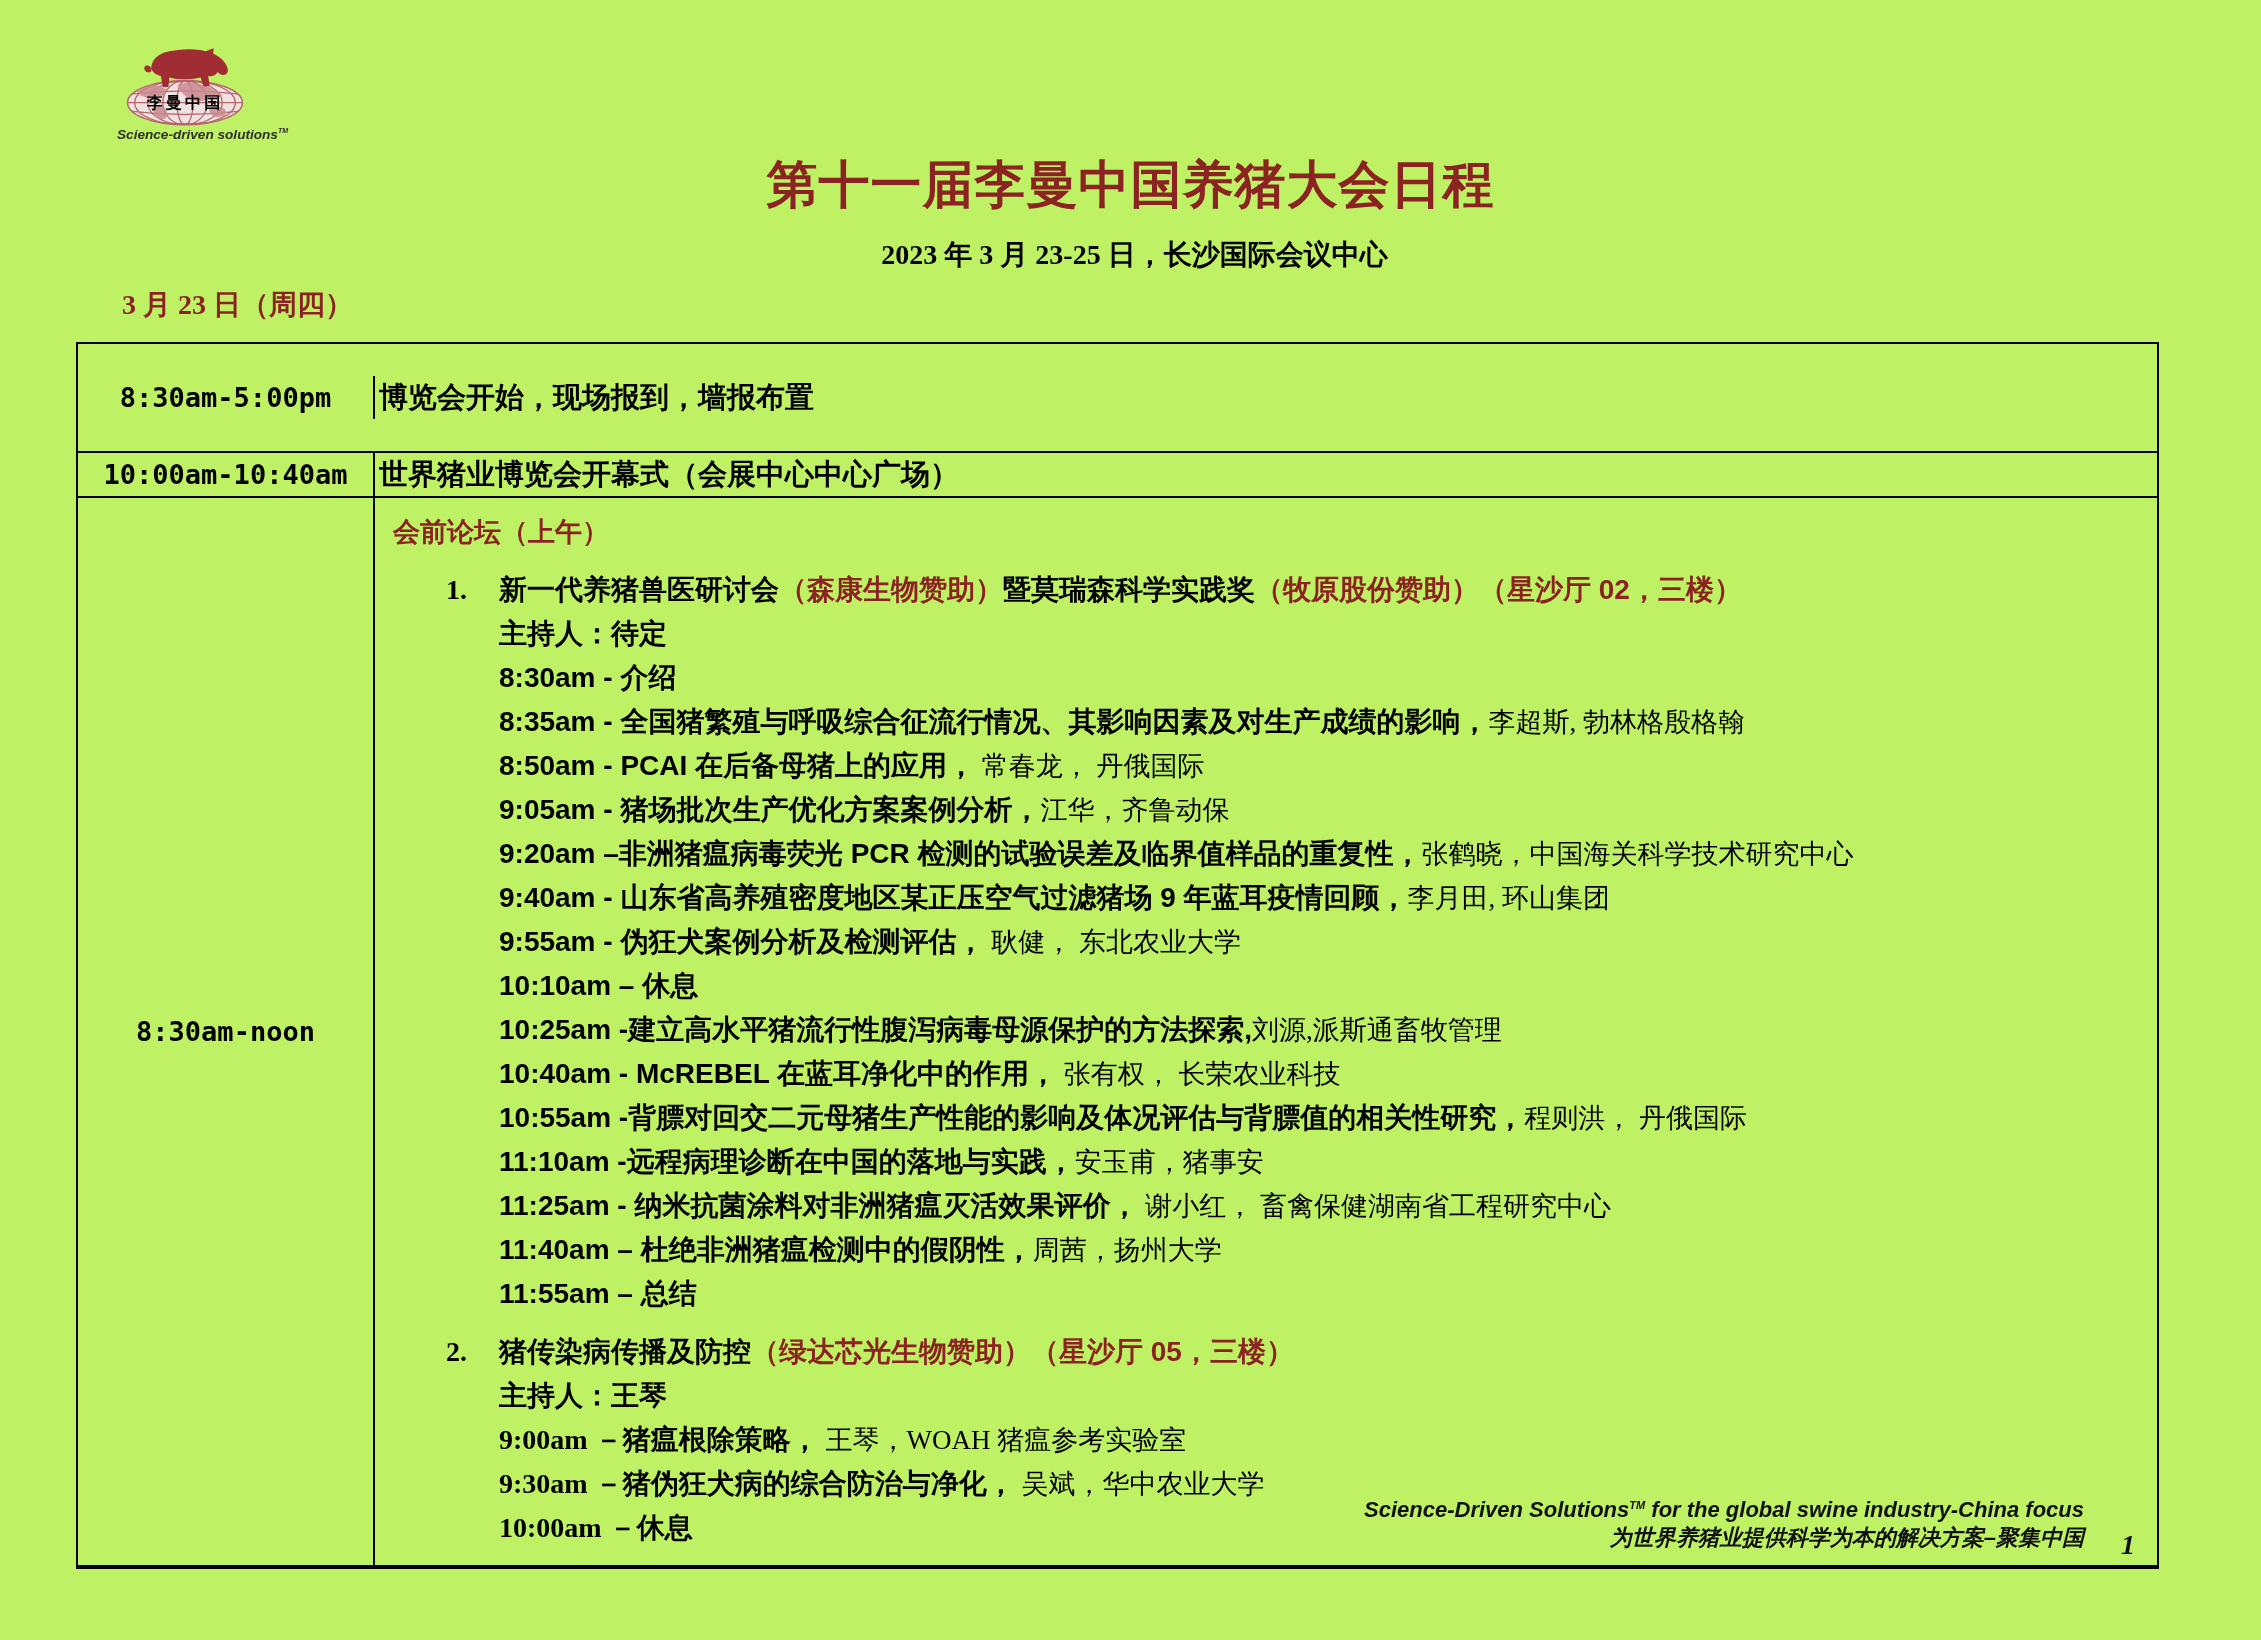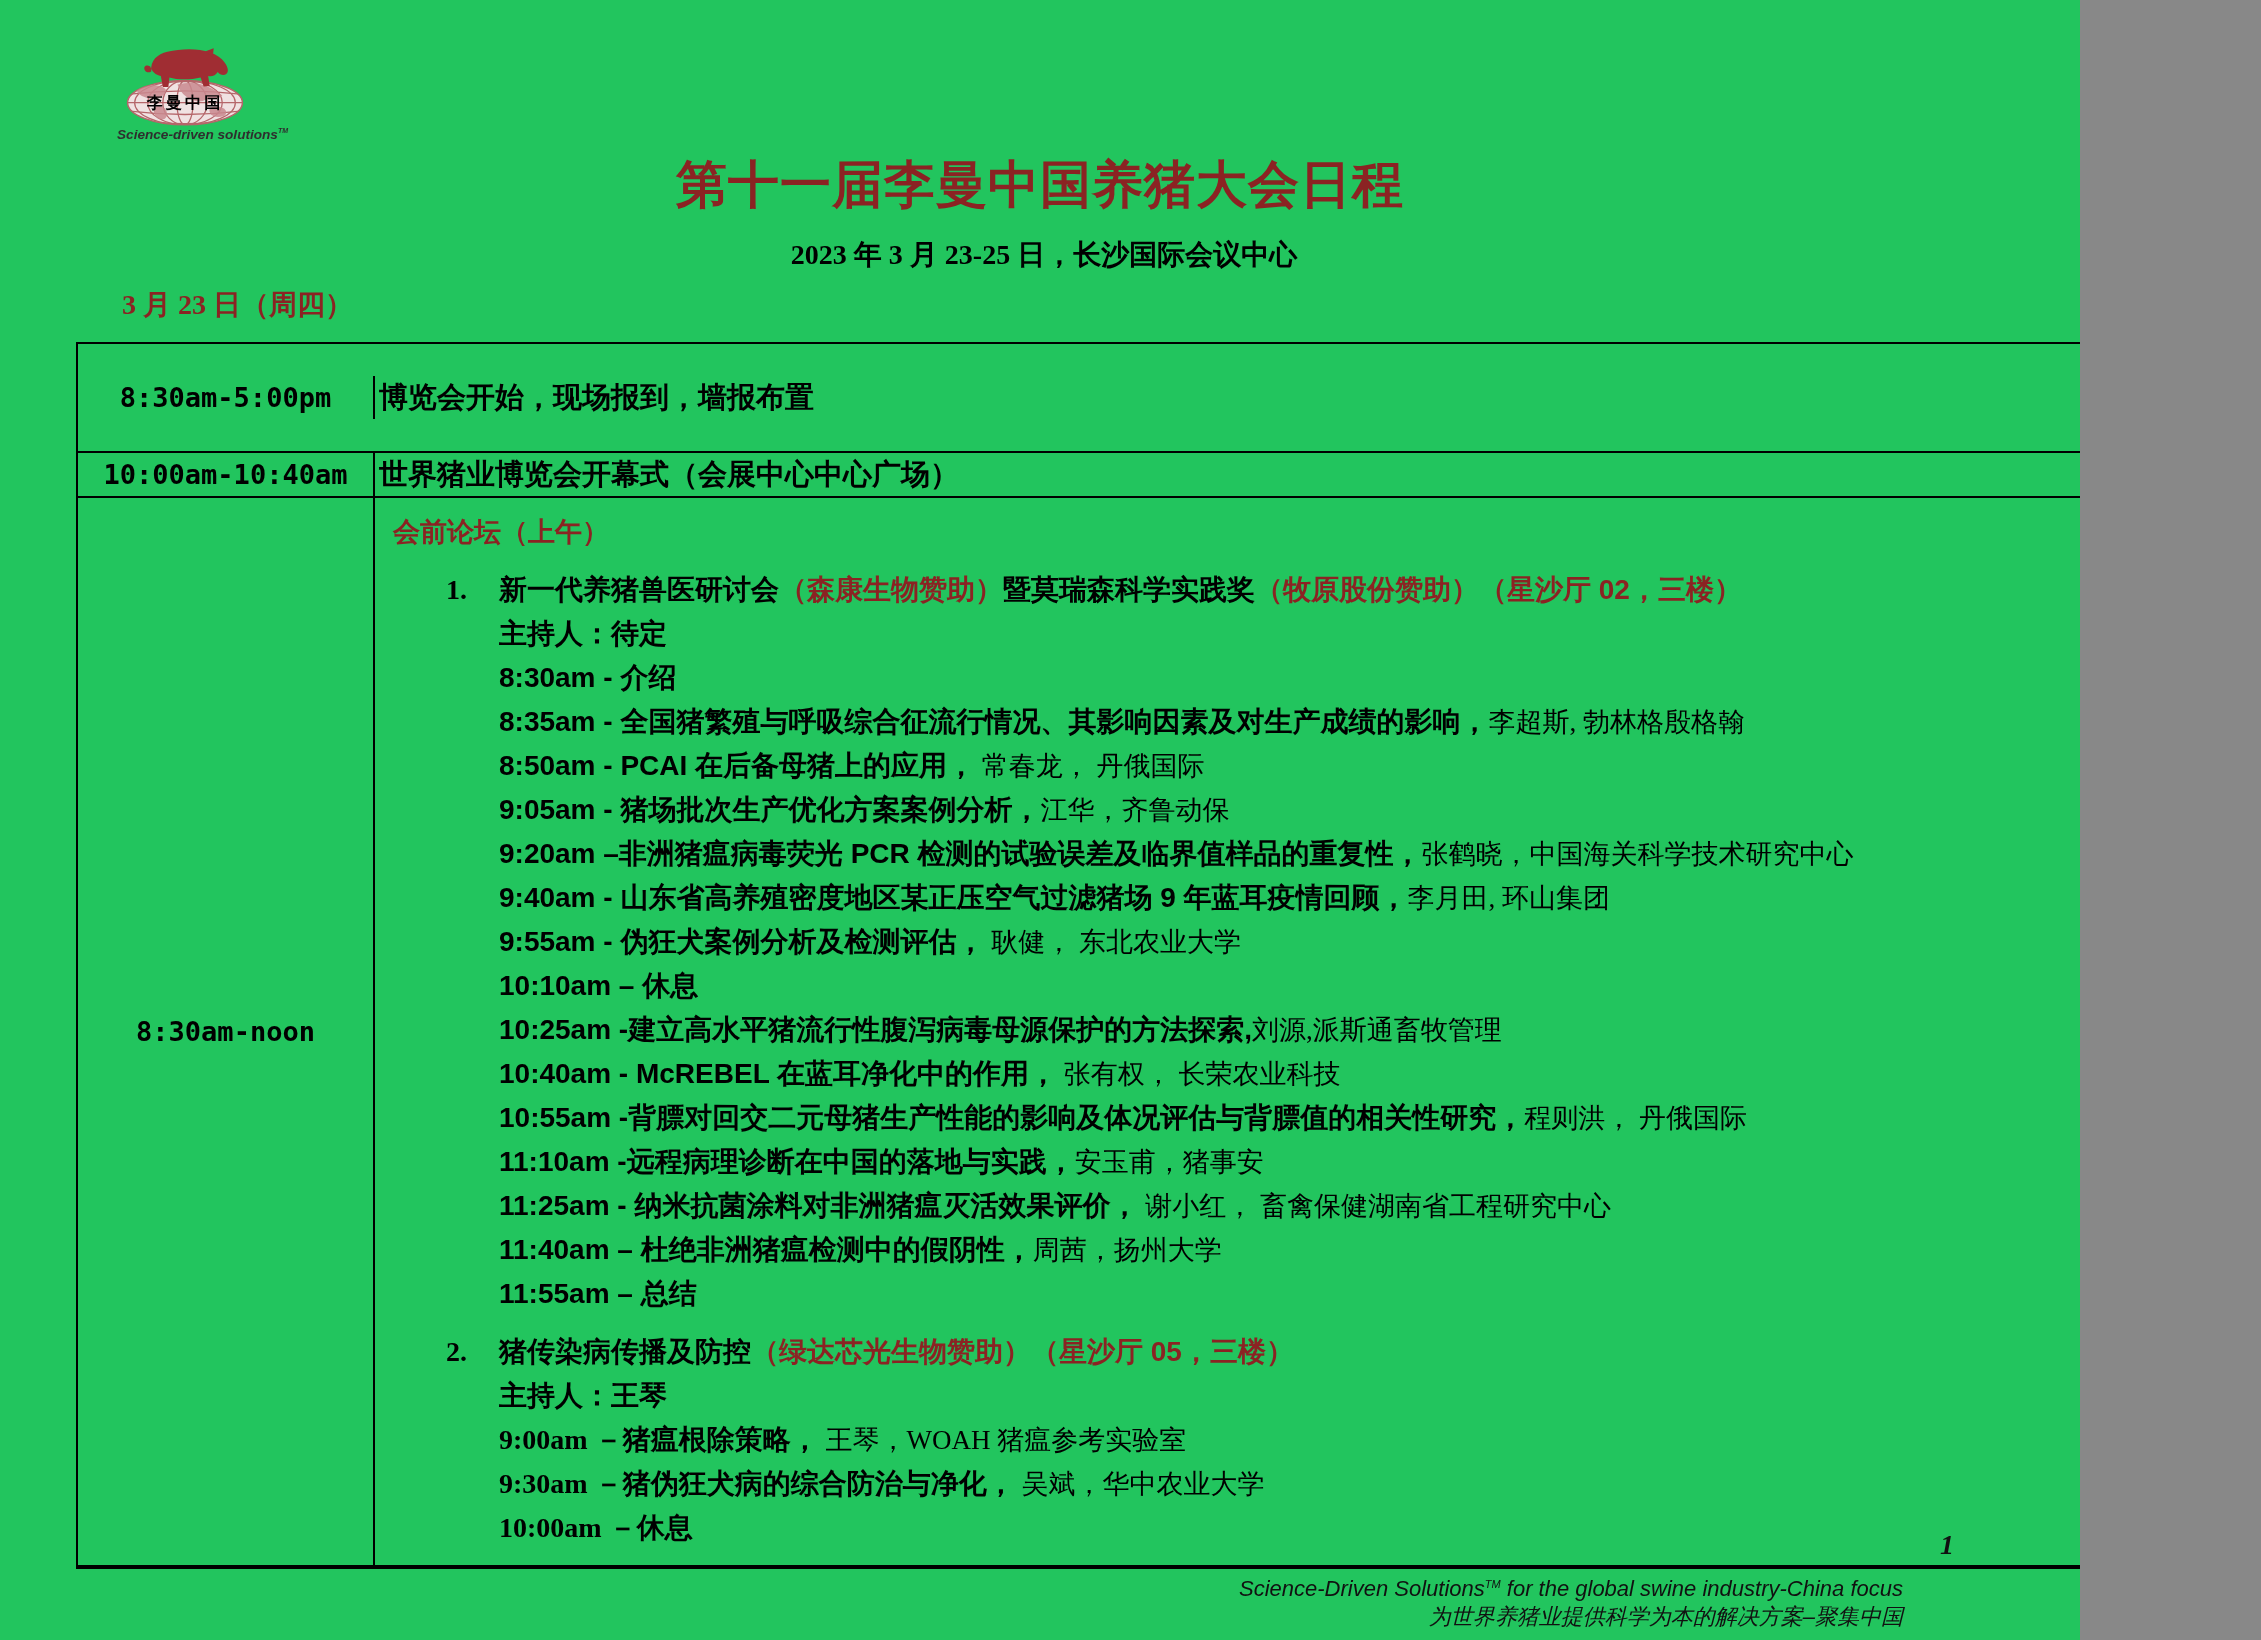--- a/index.html
+++ b/index.html
@@ -7,21 +7,21 @@
     --pig-red:#a02d33;
     --globe-line:#b5666a;
     --globe-fill:#f0e2e2;
     --land:#c9888e;
     --serif:"Liberation Serif", serif;
     --sans:"Liberation Sans", sans-serif;
     --mono:"DejaVu Sans Mono","Liberation Mono", monospace;
   }
   html,body{margin:0;padding:0;background:#888;}
   .page{
-    position:relative;width:2080px;height:1641px;background:#22c55e;
+    position:relative;width:2261px;height:1641px;background:#bef264;
     font-family:var(--sans);color:#000;overflow:hidden;
   }
   
   .logo{position:absolute;left:117px;top:36px;width:151px;}
   .logo svg{display:block;}
   .logo-slogan{
     margin-top:1px;font-family:var(--sans);font-style:italic;font-weight:bold;
     font-size:13.6px;color:#2e2e2e;white-space:nowrap;letter-spacing:0px;
   }
   .logo-slogan sup{font-size:7px;}
@@ -64,22 +64,22 @@
   .forum-num{position:absolute;left:53px;top:0;font-family:var(--serif);font-weight:bold;}
   .line{white-space:nowrap;}
   .b{font-weight:bold;font-family:var(--sans);}
   .red{color:var(--dark-red);margin-top:36px;}
   .r{font-weight:normal;font-family:var(--serif);font-size:27px;}
   .host-line{font-weight:bold;}
   .f2 .b{font-family:Liberation Serif, serif;}
   .f2 .host-line{font-family:var(--sans);}
   
   .footer{
-    position:absolute;right:177px;top:1570px;text-align:right;
-    font-style:italic;font-weight:normal;font-size:22px;line-height:28px;
+    position:absolute;right:177px;top:1491px;text-align:right;
+    font-style:italic;font-weight:bold;font-size:22px;line-height:28px;
     font-family:var(--sans);color:#111;white-space:nowrap;
   }
   .footer sup{font-size:11px;}
   .page-num{
     position:absolute;right:126px;top:1529px;
     font-family:var(--serif);font-style:italic;font-weight:bold;font-size:28px;color:#111;
   }
 </style>
 </head>
 <body>

